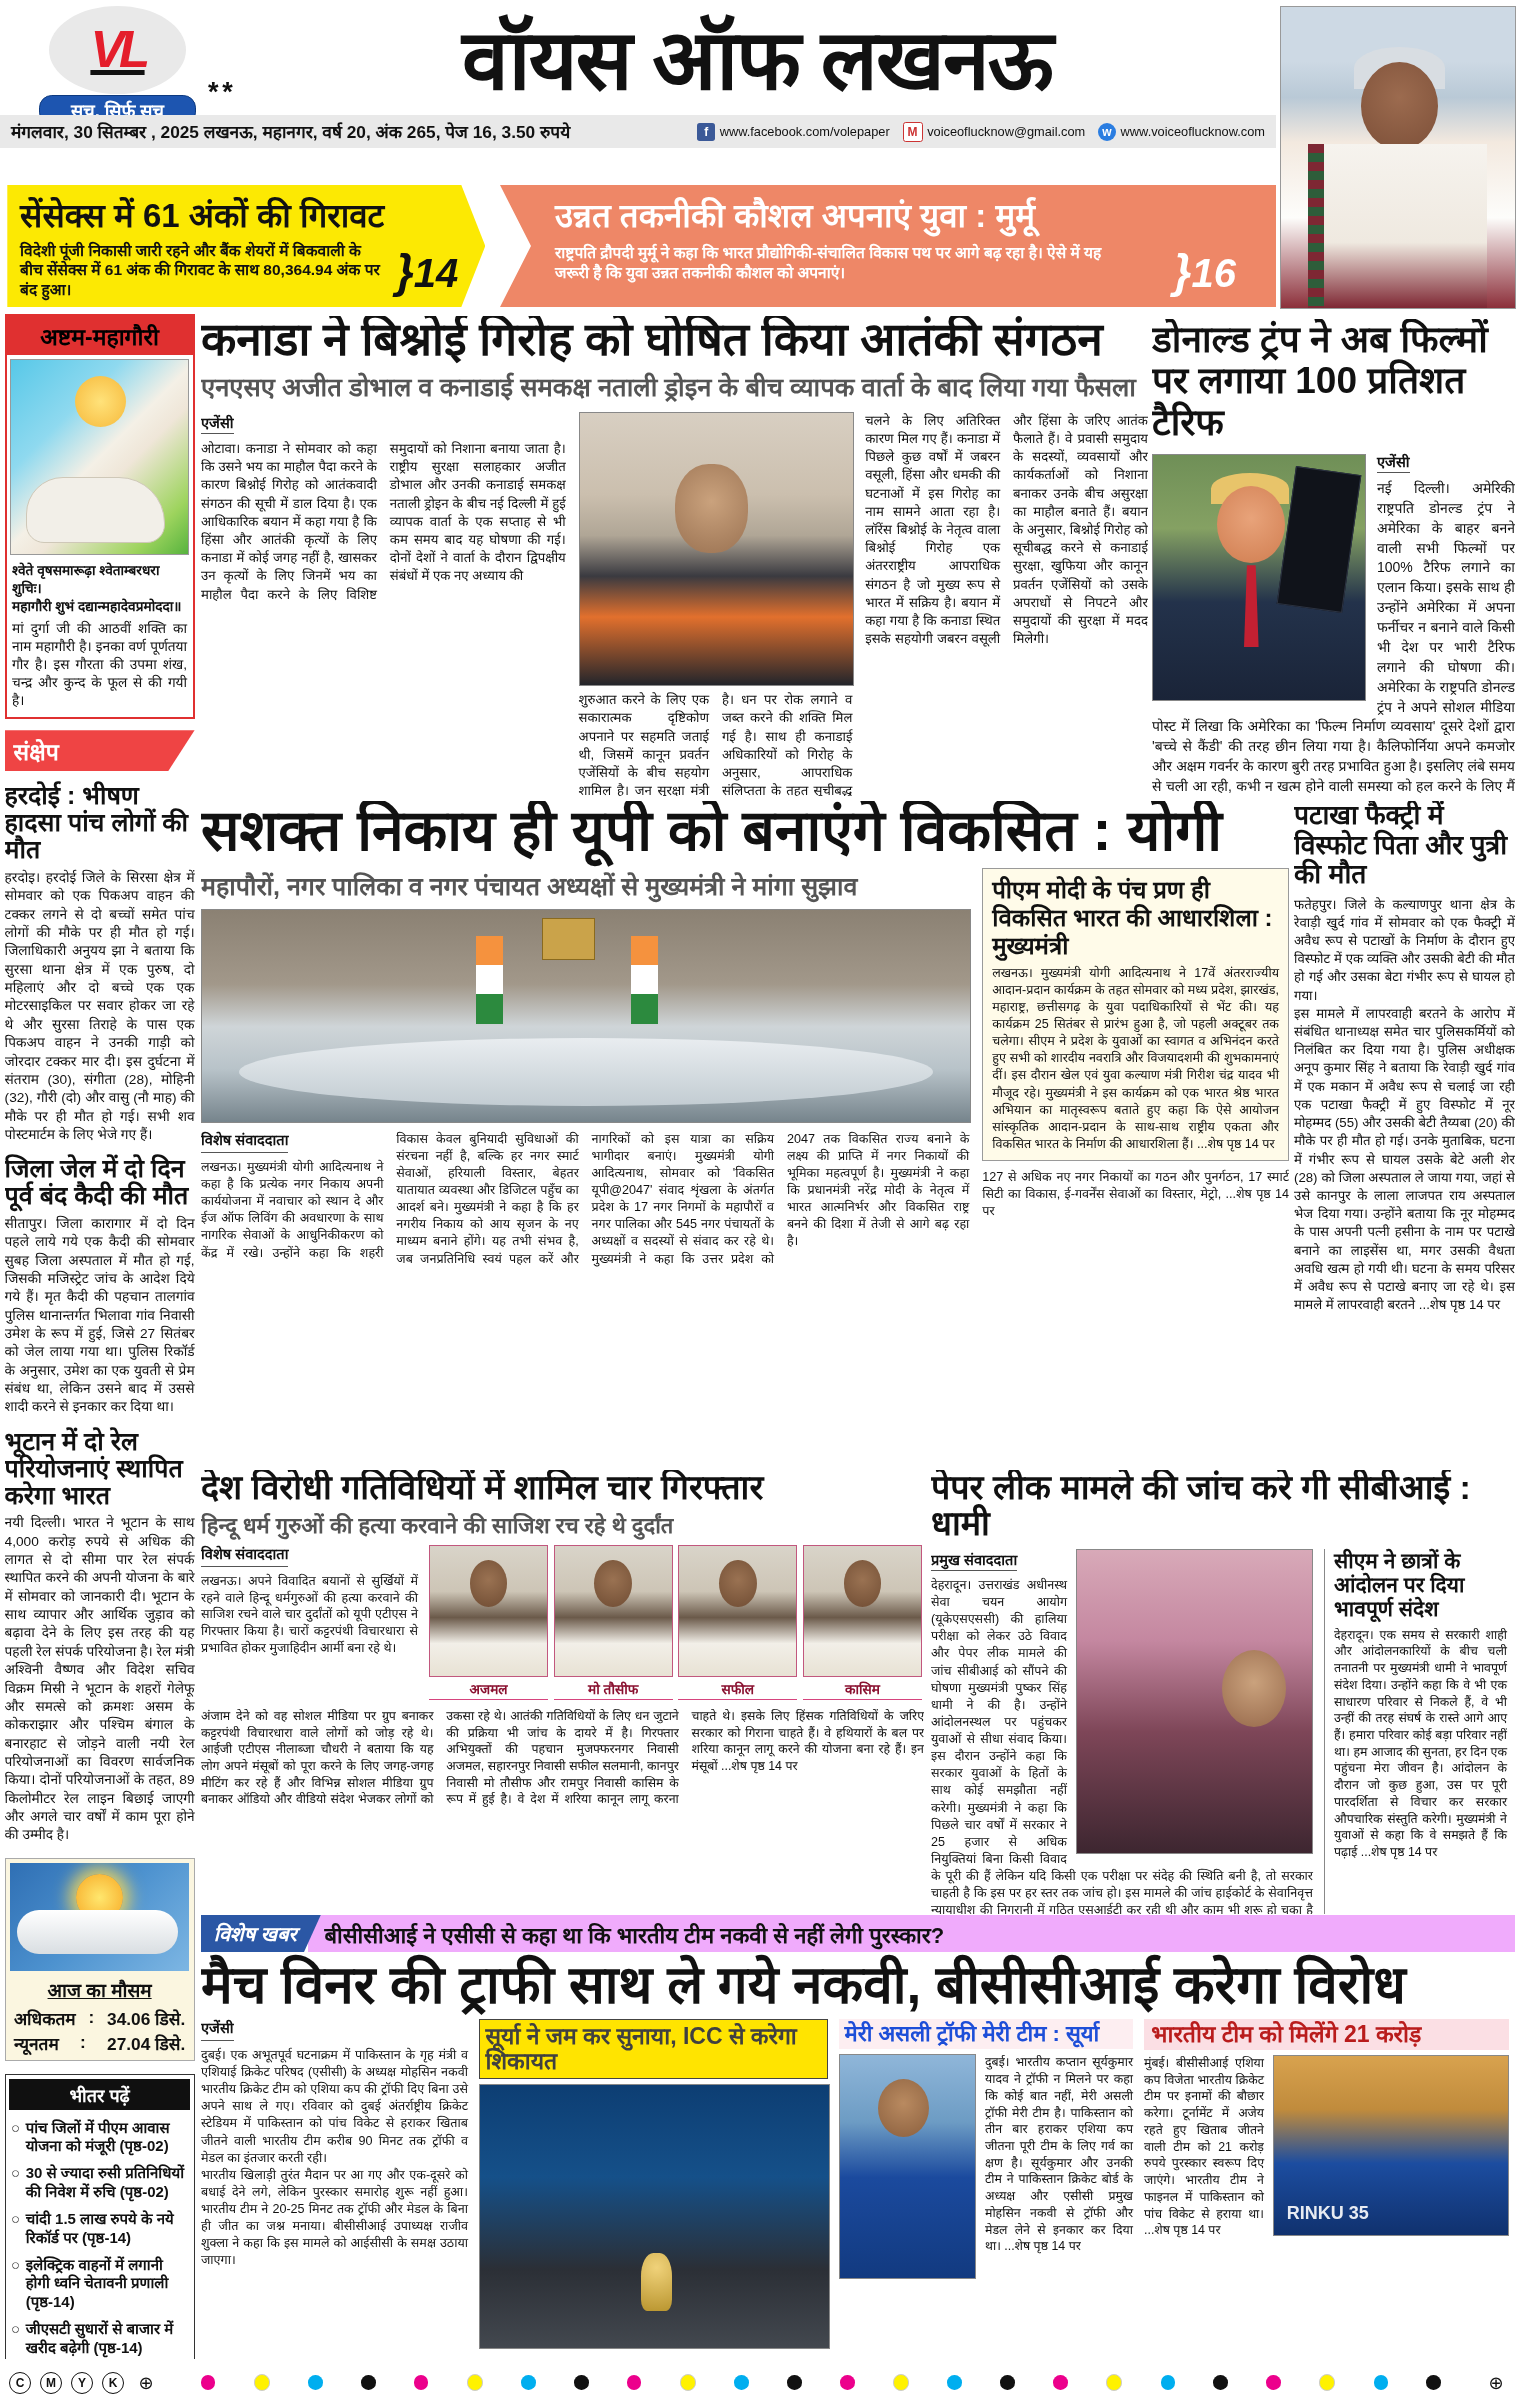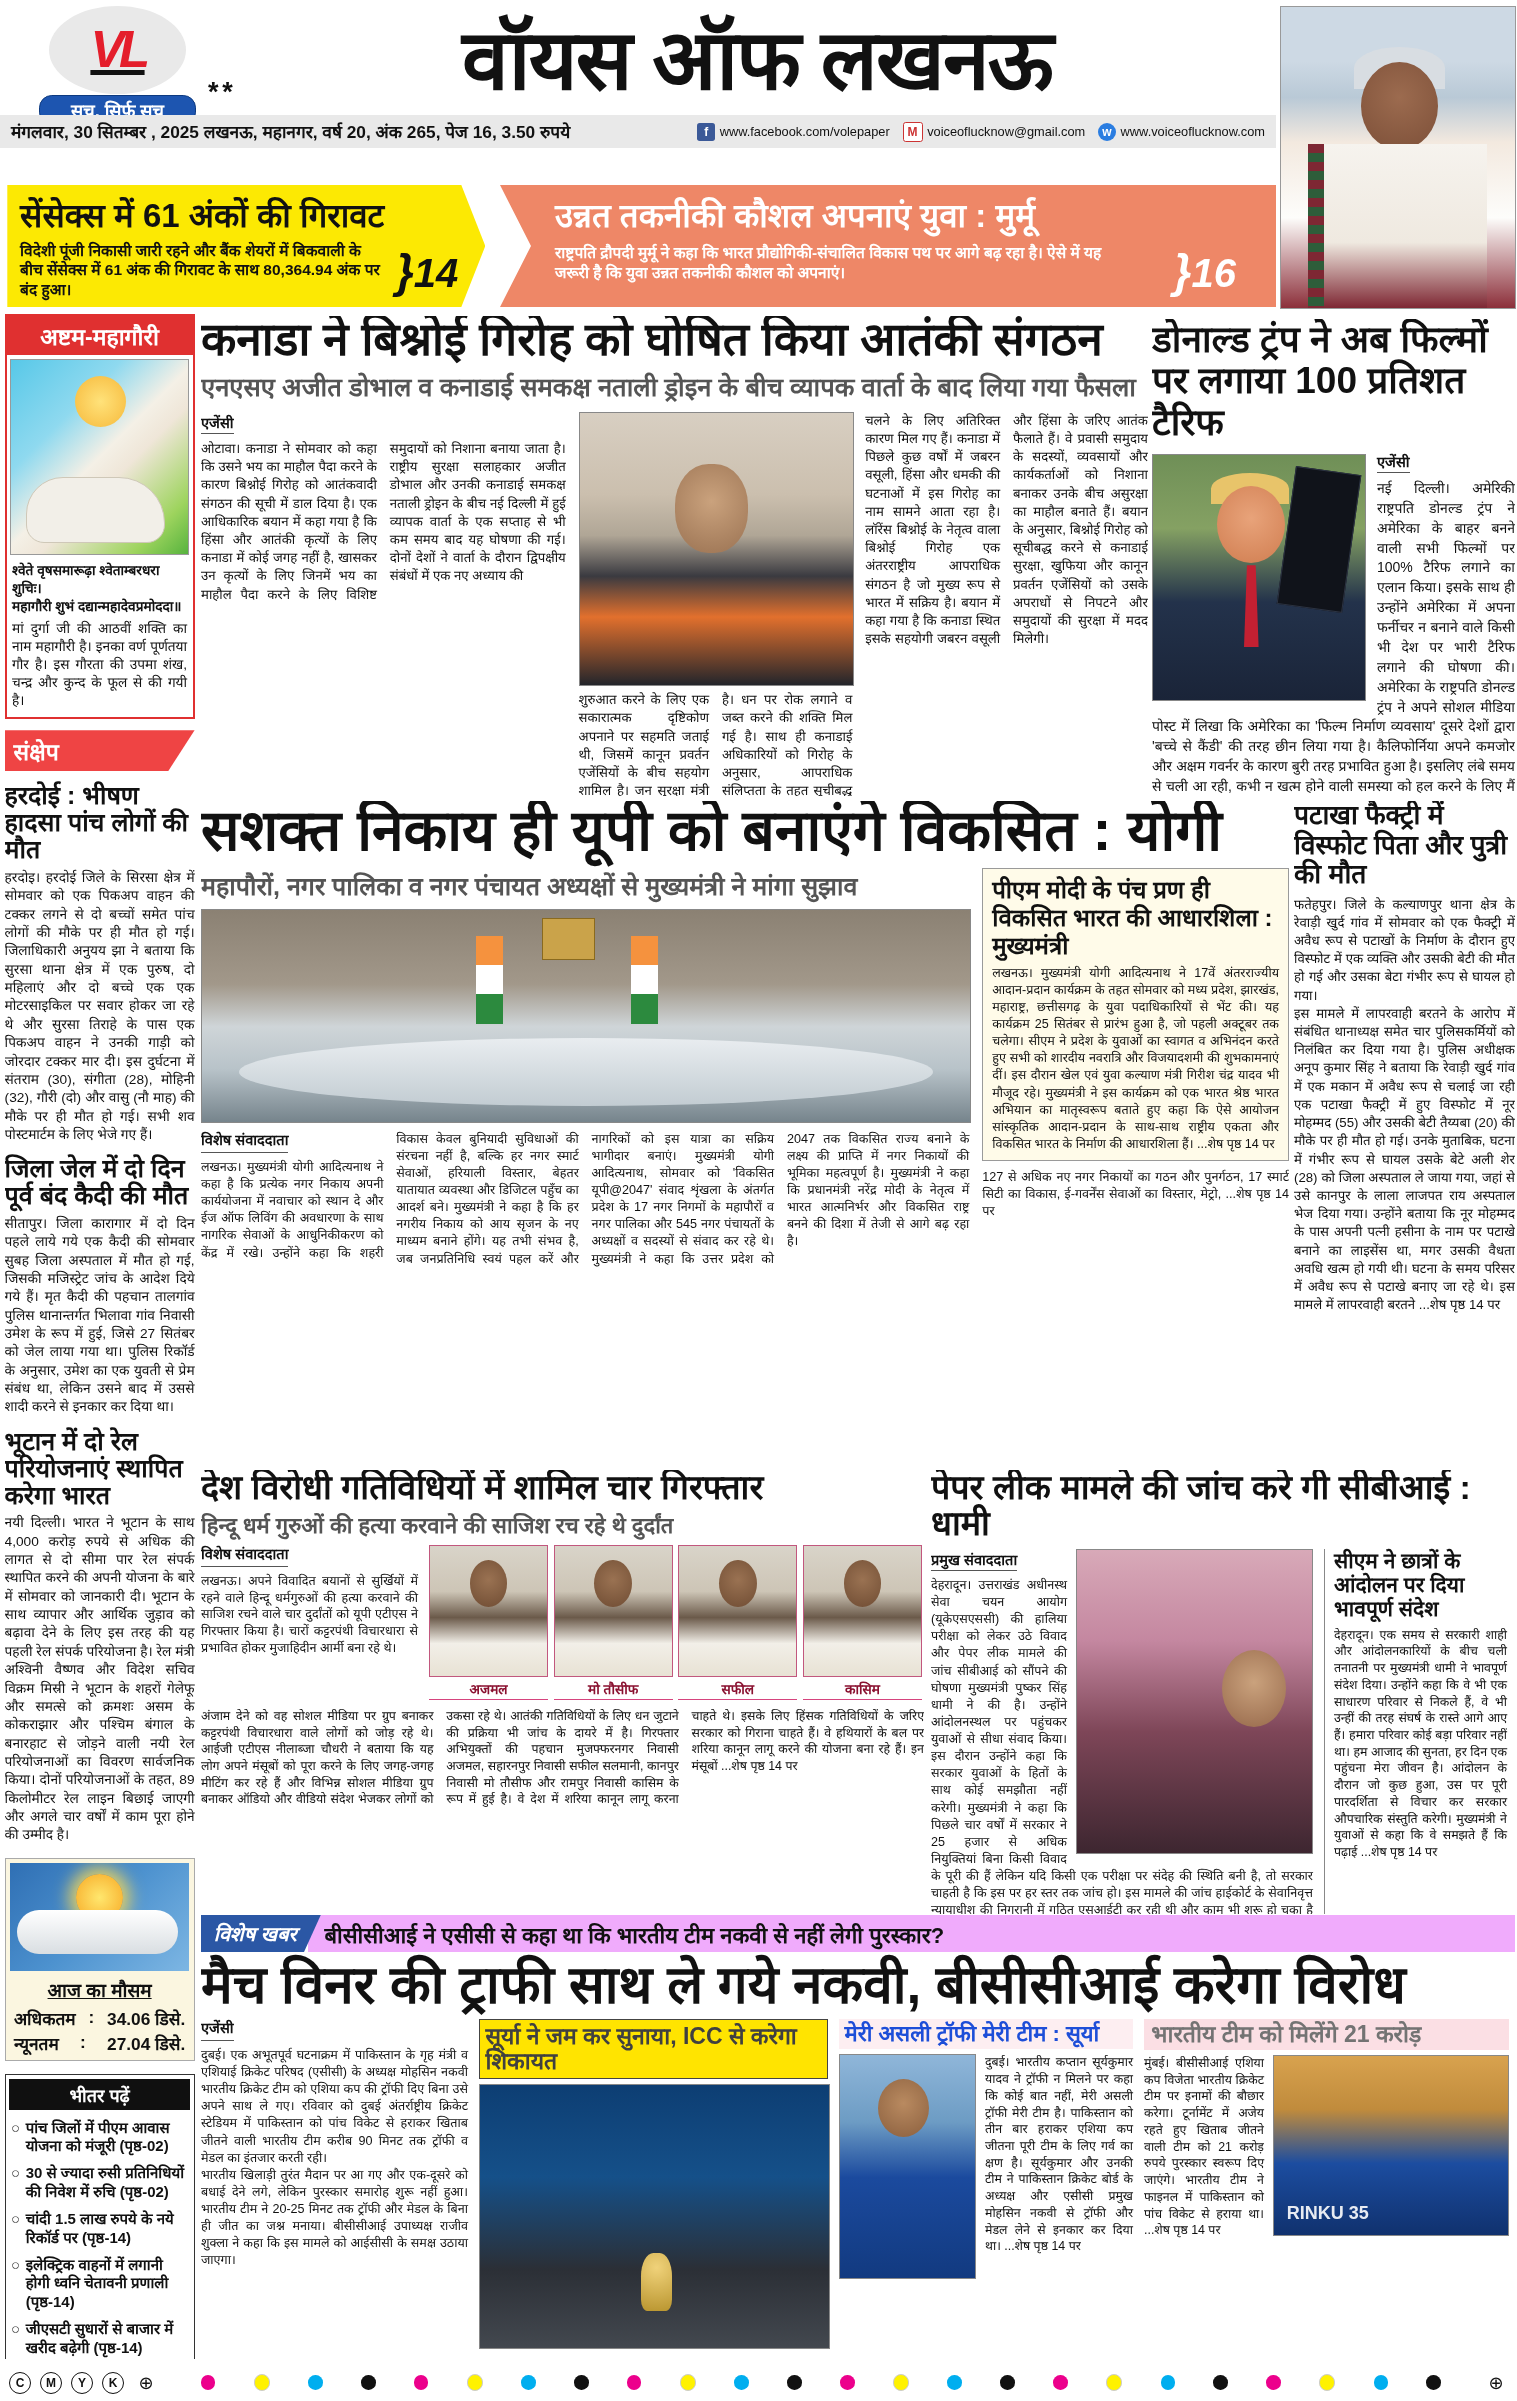--- a/index.html
+++ b/index.html
@@ -45,21 +45,21 @@
   .pgref{position:absolute;right:27px;bottom:9px;font-size:40px;font-weight:900;font-style:italic;}
   .pgref .brace{font-size:46px;font-weight:bold;}
   .ban-orange{left:500px;width:776px;background:#ee8767;color:#fff;
       clip-path:polygon(0 0,100% 0,100% 100%,0 100%,31px 50%);padding-left:55px;}
   .ban-orange h2{margin:0 0 5.5px;font-size:33px;font-weight:900;}
   .ban-orange .bb{font-size:15.5px;font-weight:bold;width:584px;line-height:1.3;}
   .ban-orange .pgref{color:#fff;right:40px;}
   
   .left-rail{position:absolute;left:4.6px;top:314px;width:190px;height:2045px;overflow:hidden;}
   .devotion{border:2.7px solid #e03030;}
-  .devotion .dh{background:#e03030;color:#ffffff;text-align:center;font-weight:900;font-size:23px;padding:3.7px 0;}
+  .devotion .dh{background:#e03030;color:#000000;text-align:center;font-weight:900;font-size:23px;padding:3.7px 0;}
   .ph-goddess{height:194px;margin:3.7px;border:0.9px solid #999;
       background:linear-gradient(135deg,#57c8e8 0%,#8fd9ef 30%,#f4f0e6 50%,#efe6d8 60%,#9ed45e 85%,#57b33e 100%);position:relative;}
   .ph-goddess .halo{position:absolute;left:64px;top:16.4px;width:51px;height:51px;border-radius:50%;
       background:radial-gradient(circle,#ffe27a,#f6b93b);}
   .ph-goddess .bull{position:absolute;left:14.6px;bottom:11px;width:137px;height:64px;border-radius:37px 46px 18px 18px;
       background:#f2efe8;border:0.9px solid #cfc8b8;}
   .devotion .shloka{font-weight:bold;font-size:13.7px;padding:3.7px 5.5px 0;line-height:1.3;white-space:pre-line;}
   .devotion .dvb{font-size:13.7px;padding:3.7px 5.5px 7.3px;line-height:1.32;}
   .sankshep{margin-top:11px;background:#ef4444;color:#fff;font-weight:900;font-size:23px;padding:4.6px 9px;
       clip-path:polygon(0 0,100% 0,86% 100%,0 100%);}
@@ -174,21 +174,21 @@
   .ph-pressconf .cup{position:absolute;left:46%;bottom:37px;width:31px;height:58px;
       background:radial-gradient(circle at 50% 25%,#f0d27a,#b9952f);border-radius:40% 40% 20% 20%;}
   .sp-surya{width:294px;}
   .sp-surya h3{margin:0 0 5.5px;background:#fdeef1;color:#1d4ed8;font-weight:900;font-size:22px;padding:2.7px 5.5px;line-height:1.12;}
   .ph-surya{float:left;width:135px;height:223px;margin:0 9px 3.7px 0;
       background:linear-gradient(180deg,#8fb6d9 0%,#6d9cc4 30%,#1b4a9e 55%,#123a80 100%);}
   .ph-surya .fs{position:absolute;left:38px;top:24px;width:51px;height:58px;border-radius:50%;
       background:radial-gradient(circle at 50% 42%,#b98a60,#8a5f3e);}
   .sp-surya .ssb{font-size:12.4px;line-height:1.35;}
   .sp-prize{width:365px;}
-  .sp-prize h3{margin:0 0 5.5px;background:#fbdfe4;color:#737373;font-weight:900;font-size:23px;padding:2.7px 7.3px;line-height:1.1;}
+  .sp-prize h3{margin:0 0 5.5px;background:#fbdfe4;color:#b91c1c;font-weight:900;font-size:23px;padding:2.7px 7.3px;line-height:1.1;}
   .ph-team{float:right;width:234px;height:179px;margin:0 0 5.5px 9px;
       background:linear-gradient(180deg,#d8a24e 0%,#c08b3c 30%,#1c4da0 60%,#10316e 100%);}
   .ph-team .jersey{position:absolute;left:12.8px;bottom:11px;color:#fff;font-weight:900;font-size:18px;opacity:.9;}
   .sp-prize .spb{font-size:12.4px;line-height:1.35;}
   
   .print-strip{position:absolute;left:0;top:2369px;width:1518px;height:27px;display:flex;align-items:center;
       gap:9px;padding:0 9px;box-sizing:border-box;}
   .reg-letter{width:20px;height:20px;border:1.8px solid #111;border-radius:50%;display:flex;align-items:center;
       justify-content:center;font-size:12px;font-weight:bold;}
   .cross{font-size:18px;line-height:1;color:#111;margin:0 5.5px;}

